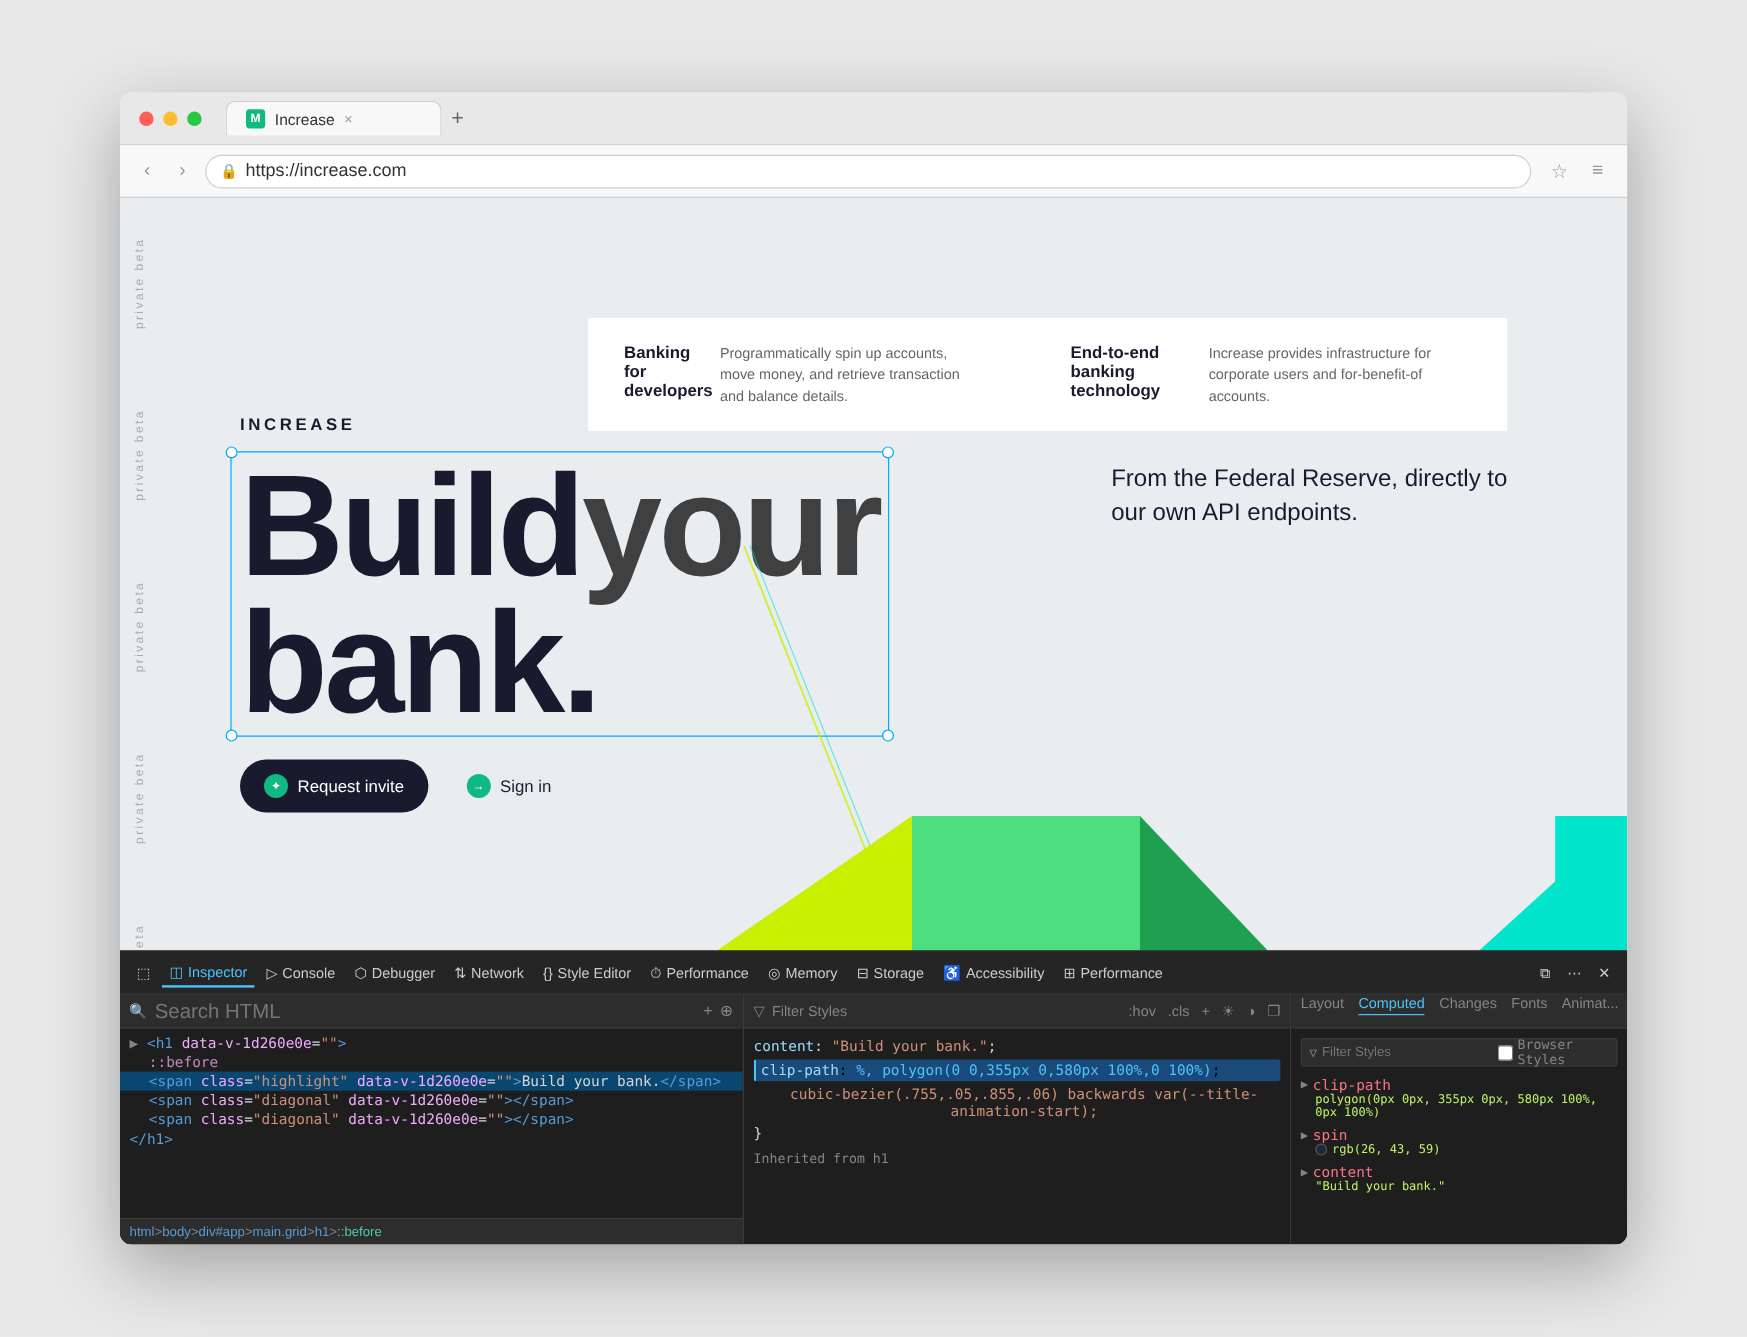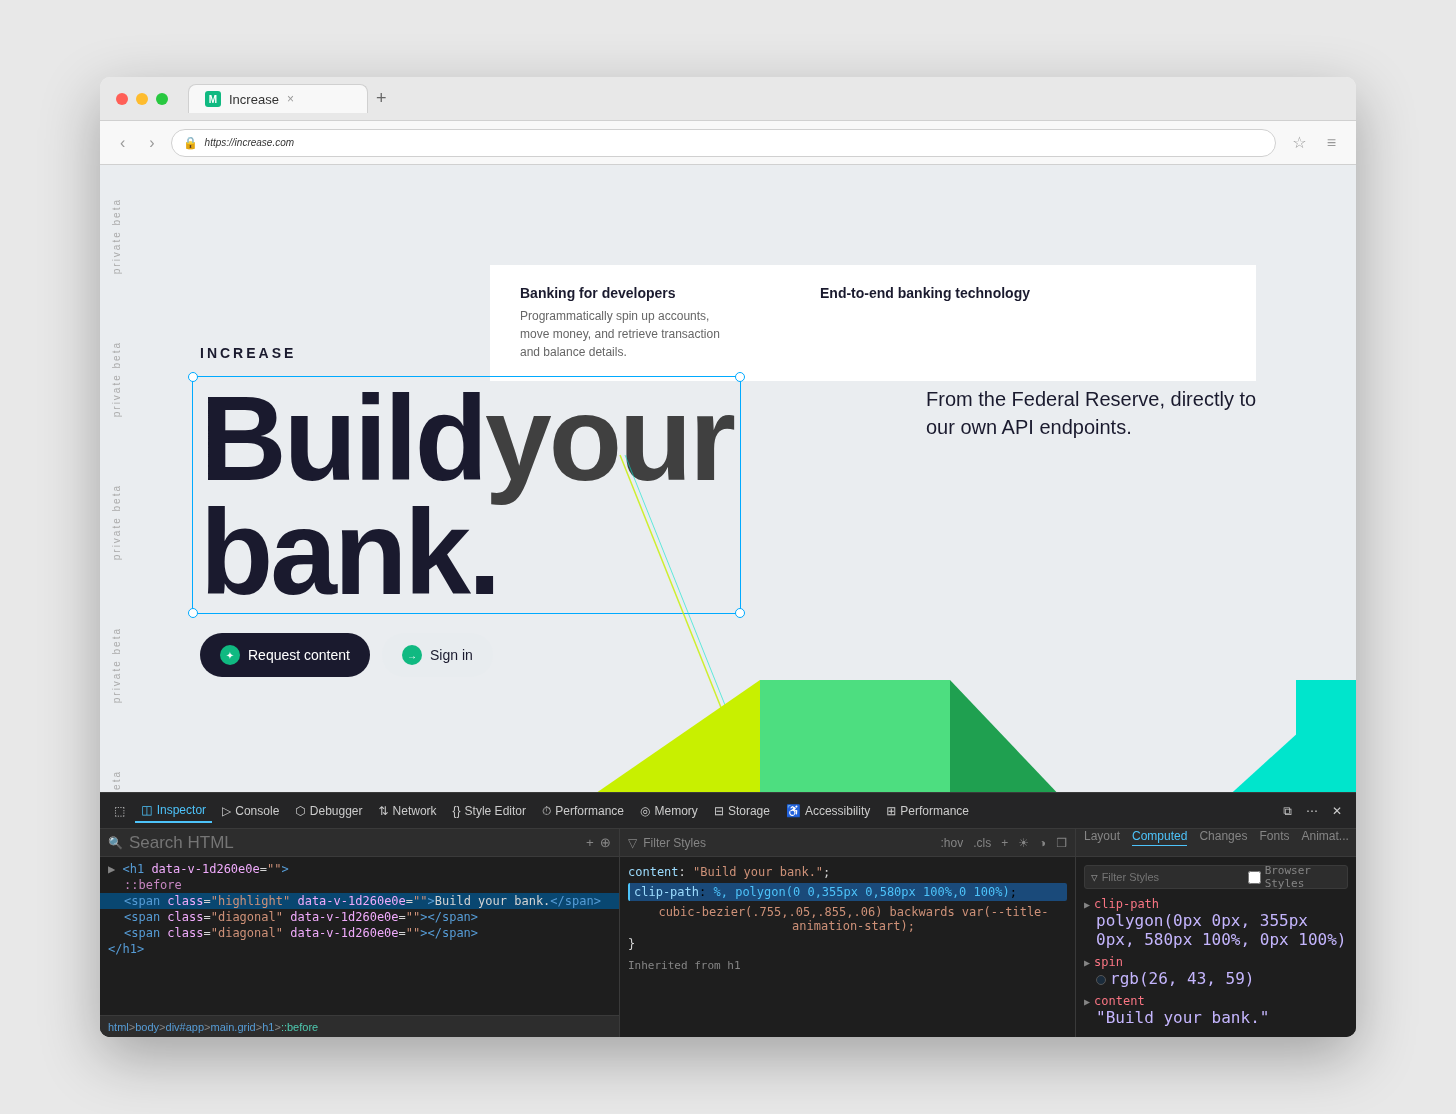--- a/index.html
+++ b/index.html
@@ -18,34 +18,34 @@
     .tab-bar { display: flex; align-items: center; margin-left: 8px; }
     .tab { background: #f8f8f8; border: 1px solid #d0d0d0; border-bottom: none; border-radius: 8px 8px 0 0; padding: 6px 16px; font-size: 13px; display: flex; align-items: center; gap: 8px; min-width: 180px; }
     .tab-favicon { width: 16px; height: 16px; background: #10b981; border-radius: 3px; display: flex; align-items: center; justify-content: center; color: white; font-size: 10px; font-weight: bold; }
     .tab-title { font-size: 13px; color: #333; }
     .tab-close { color: #999; font-size: 12px; cursor: pointer; }
     .new-tab { background: none; border: none; font-size: 18px; color: #666; padding: 0 8px; cursor: pointer; }
 
     .nav-bar { height: 44px; background: #f8f8f8; display: flex; align-items: center; padding: 0 12px; gap: 8px; border-bottom: 1px solid #d0d0d0; }
     .nav-btn { background: none; border: none; color: #999; font-size: 16px; cursor: pointer; padding: 4px 8px; border-radius: 4px; }
     .address-bar { flex: 1; height: 28px; background: white; border: 1px solid #d0d0d0; border-radius: 14px; display: flex; align-items: center; padding: 0 12px; gap: 6px; }
-    .address-text { font-size: 10px; color: #333; font-style: italic; }
+    .address-text { font-size: 15px; color: #333; }
     .address-secure { color: #999; font-size: 12px; }
     .nav-right { display: flex; gap: 4px; }
 
     
     .website { width: 100%; height: 715px; background: #eaedf0; position: relative; overflow: hidden; }
 
     
     .private-beta-bar { position: absolute; left: 0; top: 0; bottom: 0; width: 32px; display: flex; flex-direction: column; justify-content: space-around; align-items: center; }
     .private-beta-text { font-size: 10px; color: #aaa; writing-mode: vertical-rl; text-orientation: mixed; transform: rotate(180deg); letter-spacing: 2px; }
 
     
     .nav-dropdown { position: absolute; top: 100px; left: 390px; right: 100px; background: white; padding: 20px 30px; display: flex; gap: 80px; }
-    .nav-col { display: flex; flex-direction: column; gap: 6px; }
+    .nav-col { display: flex; flex-direction: row; gap: 6px; }
     .nav-col-title { font-size: 14px; font-weight: 600; color: #1a1a2e; }
     .nav-col-desc { font-size: 12px; color: #666; max-width: 220px; line-height: 1.5; }
 
     
     .hero { position: absolute; top: 180px; left: 100px; right: 0; }
     .logo-text { font-size: 14px; font-weight: 700; letter-spacing: 3px; color: #1a1a2e; text-transform: uppercase; margin-bottom: 20px; }
 
     
     .hero-text-container { position: relative; display: inline-block; }
     .selection-box { position: absolute; top: -5px; left: -8px; right: -8px; bottom: -5px; border: 1.5px solid #00aaff; border-radius: 2px; pointer-events: none; }
@@ -115,21 +115,21 @@
     
     .computed-panel { width: 280px; background: #1e1e1e; display: flex; flex-direction: column; }
     .computed-tabs { height: 28px; background: #2d2d2d; border-bottom: 1px solid #3a3a3a; display: flex; align-items: flex-start; padding: 0 8px; gap: 12px; font-size: 12px; }
     .comp-tab { color: #858585; cursor: pointer; padding-bottom: 2px; }
     .comp-tab.active { color: #4dc3fa; border-bottom: 1.5px solid #4dc3fa; }
     .computed-content { flex: 1; overflow: auto; padding: 8px; font-family: 'Consolas', 'Monaco', monospace; font-size: 12px; }
     .comp-filter { height: 24px; background: #2d2d2d; border: 1px solid #3a3a3a; border-radius: 3px; display: flex; align-items: center; padding: 0 6px; margin-bottom: 8px; gap: 4px; }
     .comp-filter input { background: none; border: none; color: #ccc; font-size: 11px; outline: none; flex: 1; }
     .comp-row { margin-bottom: 6px; }
     .comp-prop-name { color: #f97583; font-size: 12px; cursor: pointer; }
-    .comp-prop-value { color: #c4b5fd; font-size: 16px; padding-left: 12px; }
+    .comp-prop-value { color: #bef264; font-size: 10px; padding-left: 12px; }
     .comp-swatch { width: 10px; height: 10px; border-radius: 50%; display: inline-block; margin-right: 4px; vertical-align: middle; }
     .expand-arrow { color: #858585; font-size: 10px; margin-right: 4px; }
     .browser-styles-check { display: flex; align-items: center; gap: 4px; color: #858585; font-size: 11px; margin-left: auto; }
   </style>
 </head>
 <body>
 
 <div class="browser-window">
 
   <div class="titlebar">
@@ -173,20 +173,21 @@
       <span class="private-beta-text">private beta</span>
     </div>
 
     <div class="nav-dropdown">
       <div class="nav-col">
         <div class="nav-col-title">Banking for developers</div>
         <div class="nav-col-desc">Programmatically spin up accounts, move money, and retrieve transaction and balance details.</div>
       </div>
       <div class="nav-col">
         <div class="nav-col-title">End-to-end banking technology</div>
+        <div class="nav-col-desc">Increase provides infrastructure for corporate users and for-benefit-of accounts.</div>
       </div>
     </div>
 
     <div class="hero">
       <div class="logo-text">INCREASE</div>
       
       <div class="hero-text-container">
         <div class="selection-box">
           <div class="selection-handle sh-tl"></div>
           <div class="selection-handle sh-tr"></div>
@@ -205,21 +206,21 @@
         <line x1="145" y1="10" x2="285" y2="360" stroke="#00e5cc" stroke-width="1" opacity="0.6"></line>
       </svg>
 
       <div class="hero-sub">
         <div class="hero-sub-text">From the Federal Reserve, directly to our own API endpoints.</div>
       </div>
 
       <div class="buttons">
         <button class="btn-invite">
           <div class="btn-invite-icon">✦</div>
-          <span>Request content</span>
+          <span>Request invite</span>
         </button>
         <button class="btn-signin">
           <div class="btn-arrow">→</div>
           <span>Sign in</span>
         </button>
       </div>
     </div>
 
     <div class="shapes">
       <div class="shape-yellow"></div>

